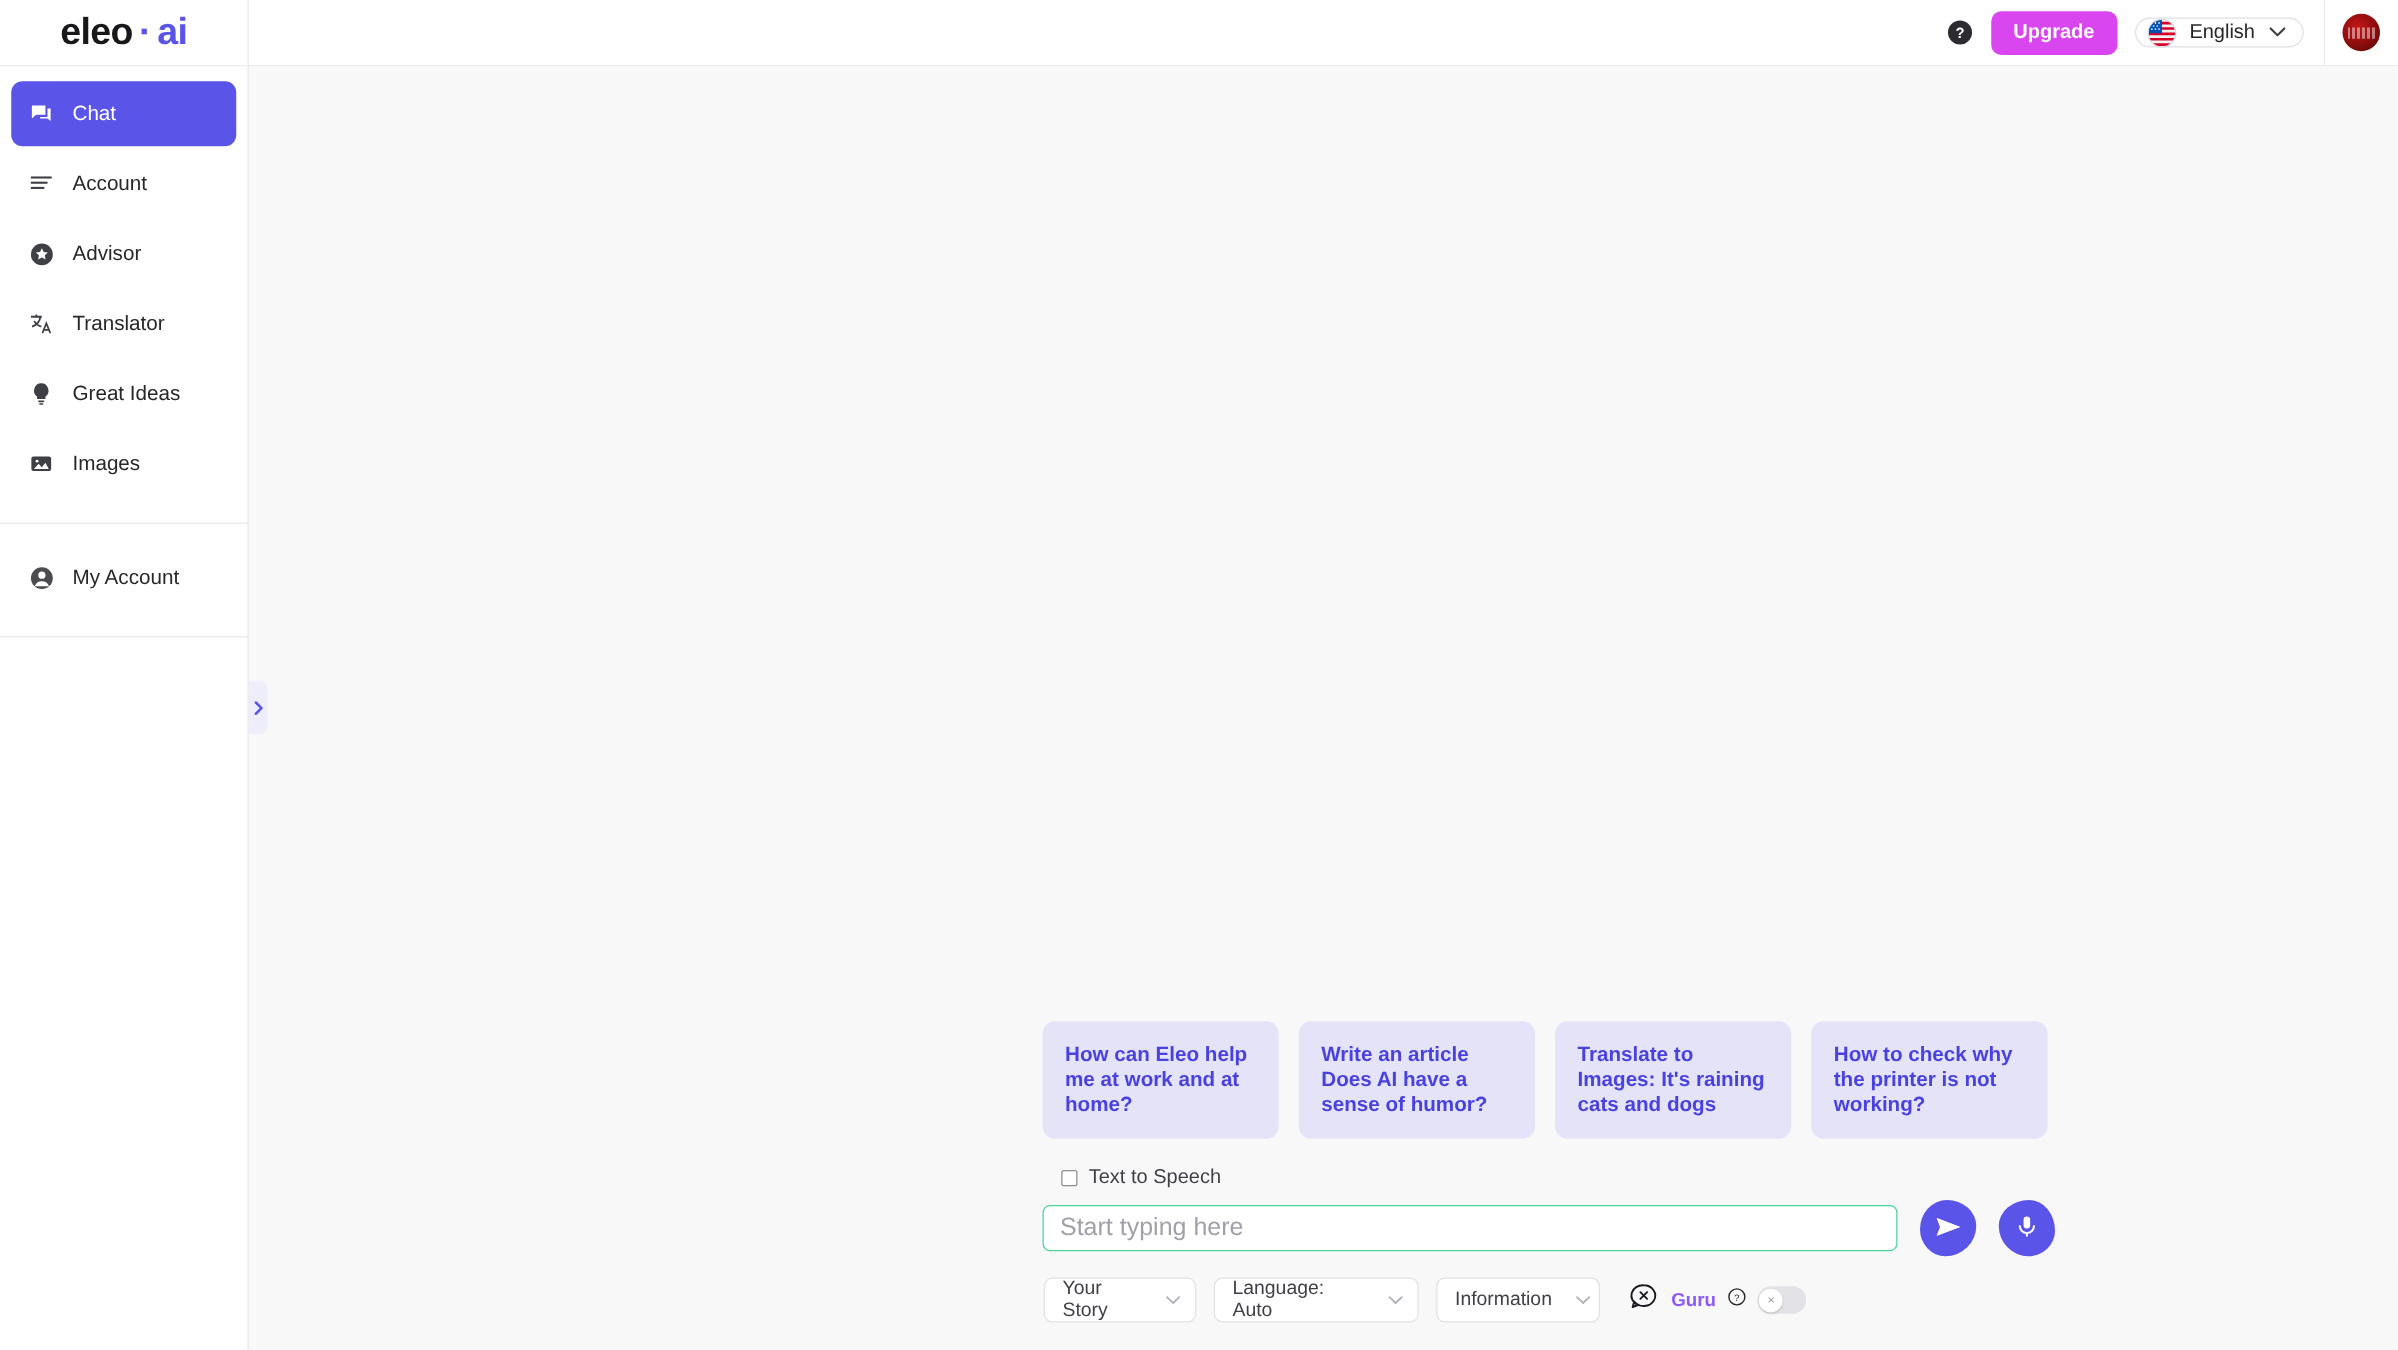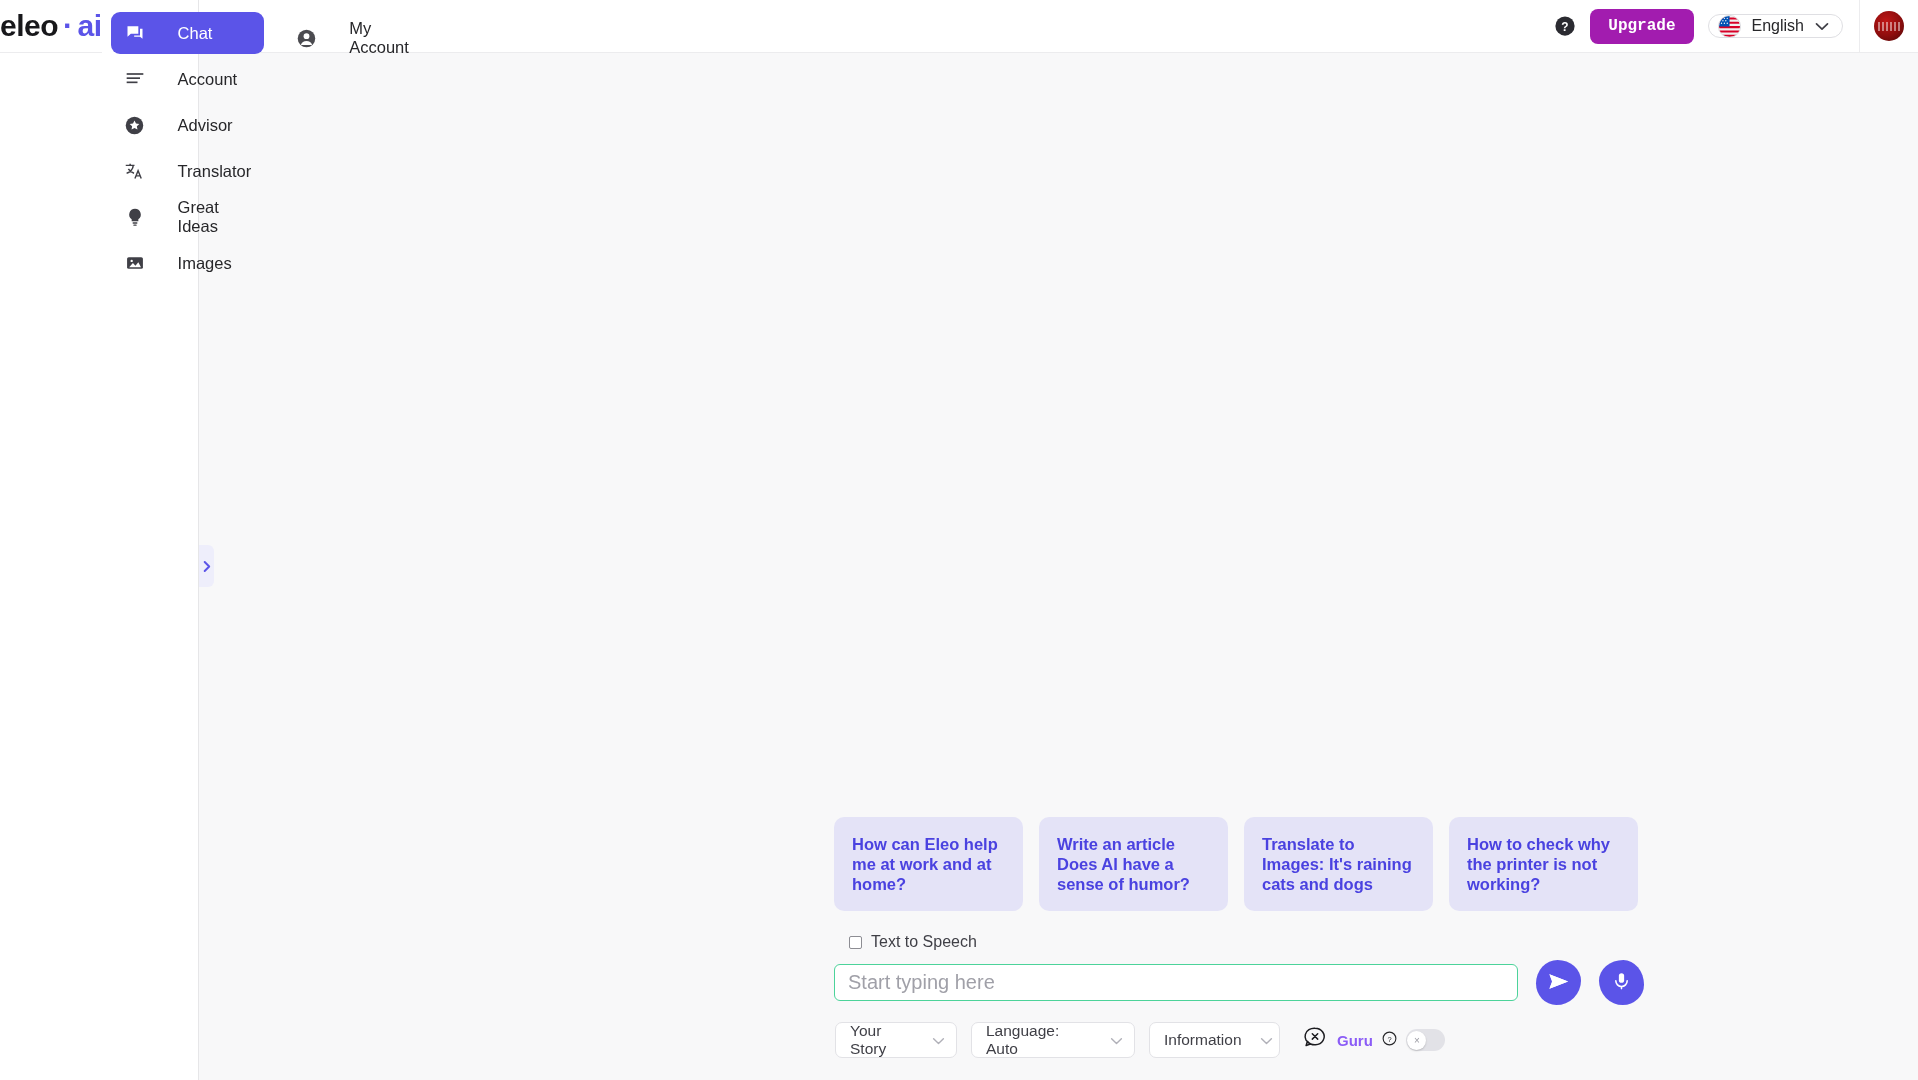--- a/index.html
+++ b/index.html
@@ -9,42 +9,42 @@
     background: #ffffff;
     overflow: hidden;
   }
   .app { display: flex; width: 1918px; height: 1080px; position: relative; }
 
   
   .sidebar {
     width: 199px; height: 1080px;
     background: #ffffff;
     border-right: 1px solid #e6e6e8;
-    display: flex; flex-direction: row;
+    display: flex; flex-direction: column;
     flex: 0 0 199px;
     position: relative;
     z-index: 5;
   }
   .logo-wrap {
     height: 53px;
     display: flex; align-items: center; justify-content: center;
     border-bottom: 1px solid #ececee;
   }
   .logo {
     font-size: 30px; font-weight: 700; letter-spacing: -0.5px;
     color: #18181b; line-height: 1;
     display: flex; align-items: center; gap: 2px;
   }
   .logo .dot { color: #5b54e8; font-size: 30px; margin: 0 3px; }
   .logo .ai { color: #5b54e8; }
 
   .nav { padding: 12px 9px 0 9px; }
   .nav-item {
-    display: flex; align-items: center; gap: 32px;
-    height: 42px; padding: 0 13px;
+    display: flex; align-items: center; gap: 14px;
+    height: 52px; padding: 0 13px;
     border-radius: 9px;
     color: #27272a; font-size: 16.5px;
     cursor: pointer; margin-bottom: 4px;
     user-select: none;
   }
   .nav-item.active { background: #5b54e8; color: #ffffff; }
   .nav-icon { width: 22px; height: 22px; display: flex; align-items: center; justify-content: center; flex: 0 0 22px; }
   .nav-icon svg { display: block; }
 
   .nav-sep { height: 1px; background: #e8e8ea; margin: 17px 0 0 0; }
@@ -74,25 +74,25 @@
   .topbar {
     height: 53px; flex: 0 0 53px;
     background: #ffffff;
     border-bottom: 1px solid #ececee;
     display: flex; align-items: center; justify-content: flex-end;
     padding-right: 0;
   }
   .topbar-right { display: flex; align-items: center; gap: 14px; padding-right: 16px; }
   .help-icon { width: 22px; height: 22px; cursor: pointer; }
   .upgrade-btn {
-    background: #a21caf; color: #ffffff;
+    background: #d946ef; color: #ffffff;
     border: none; border-radius: 8px;
     height: 35px; padding: 0 18px;
     font-size: 16px; font-weight: 600;
-    font-family: Liberation Mono, monospace;
+    font-family: Liberation Sans, sans-serif;
     cursor: pointer;
   }
   .lang-select {
     display: flex; align-items: center; gap: 11px;
     height: 24px; padding: 0 13px 0 9px;
     border: 1px solid #dfdfe3; border-radius: 19px;
     background: #ffffff; cursor: pointer;
   }
   .flag {
     width: 23px; height: 23px; border-radius: 50%;

